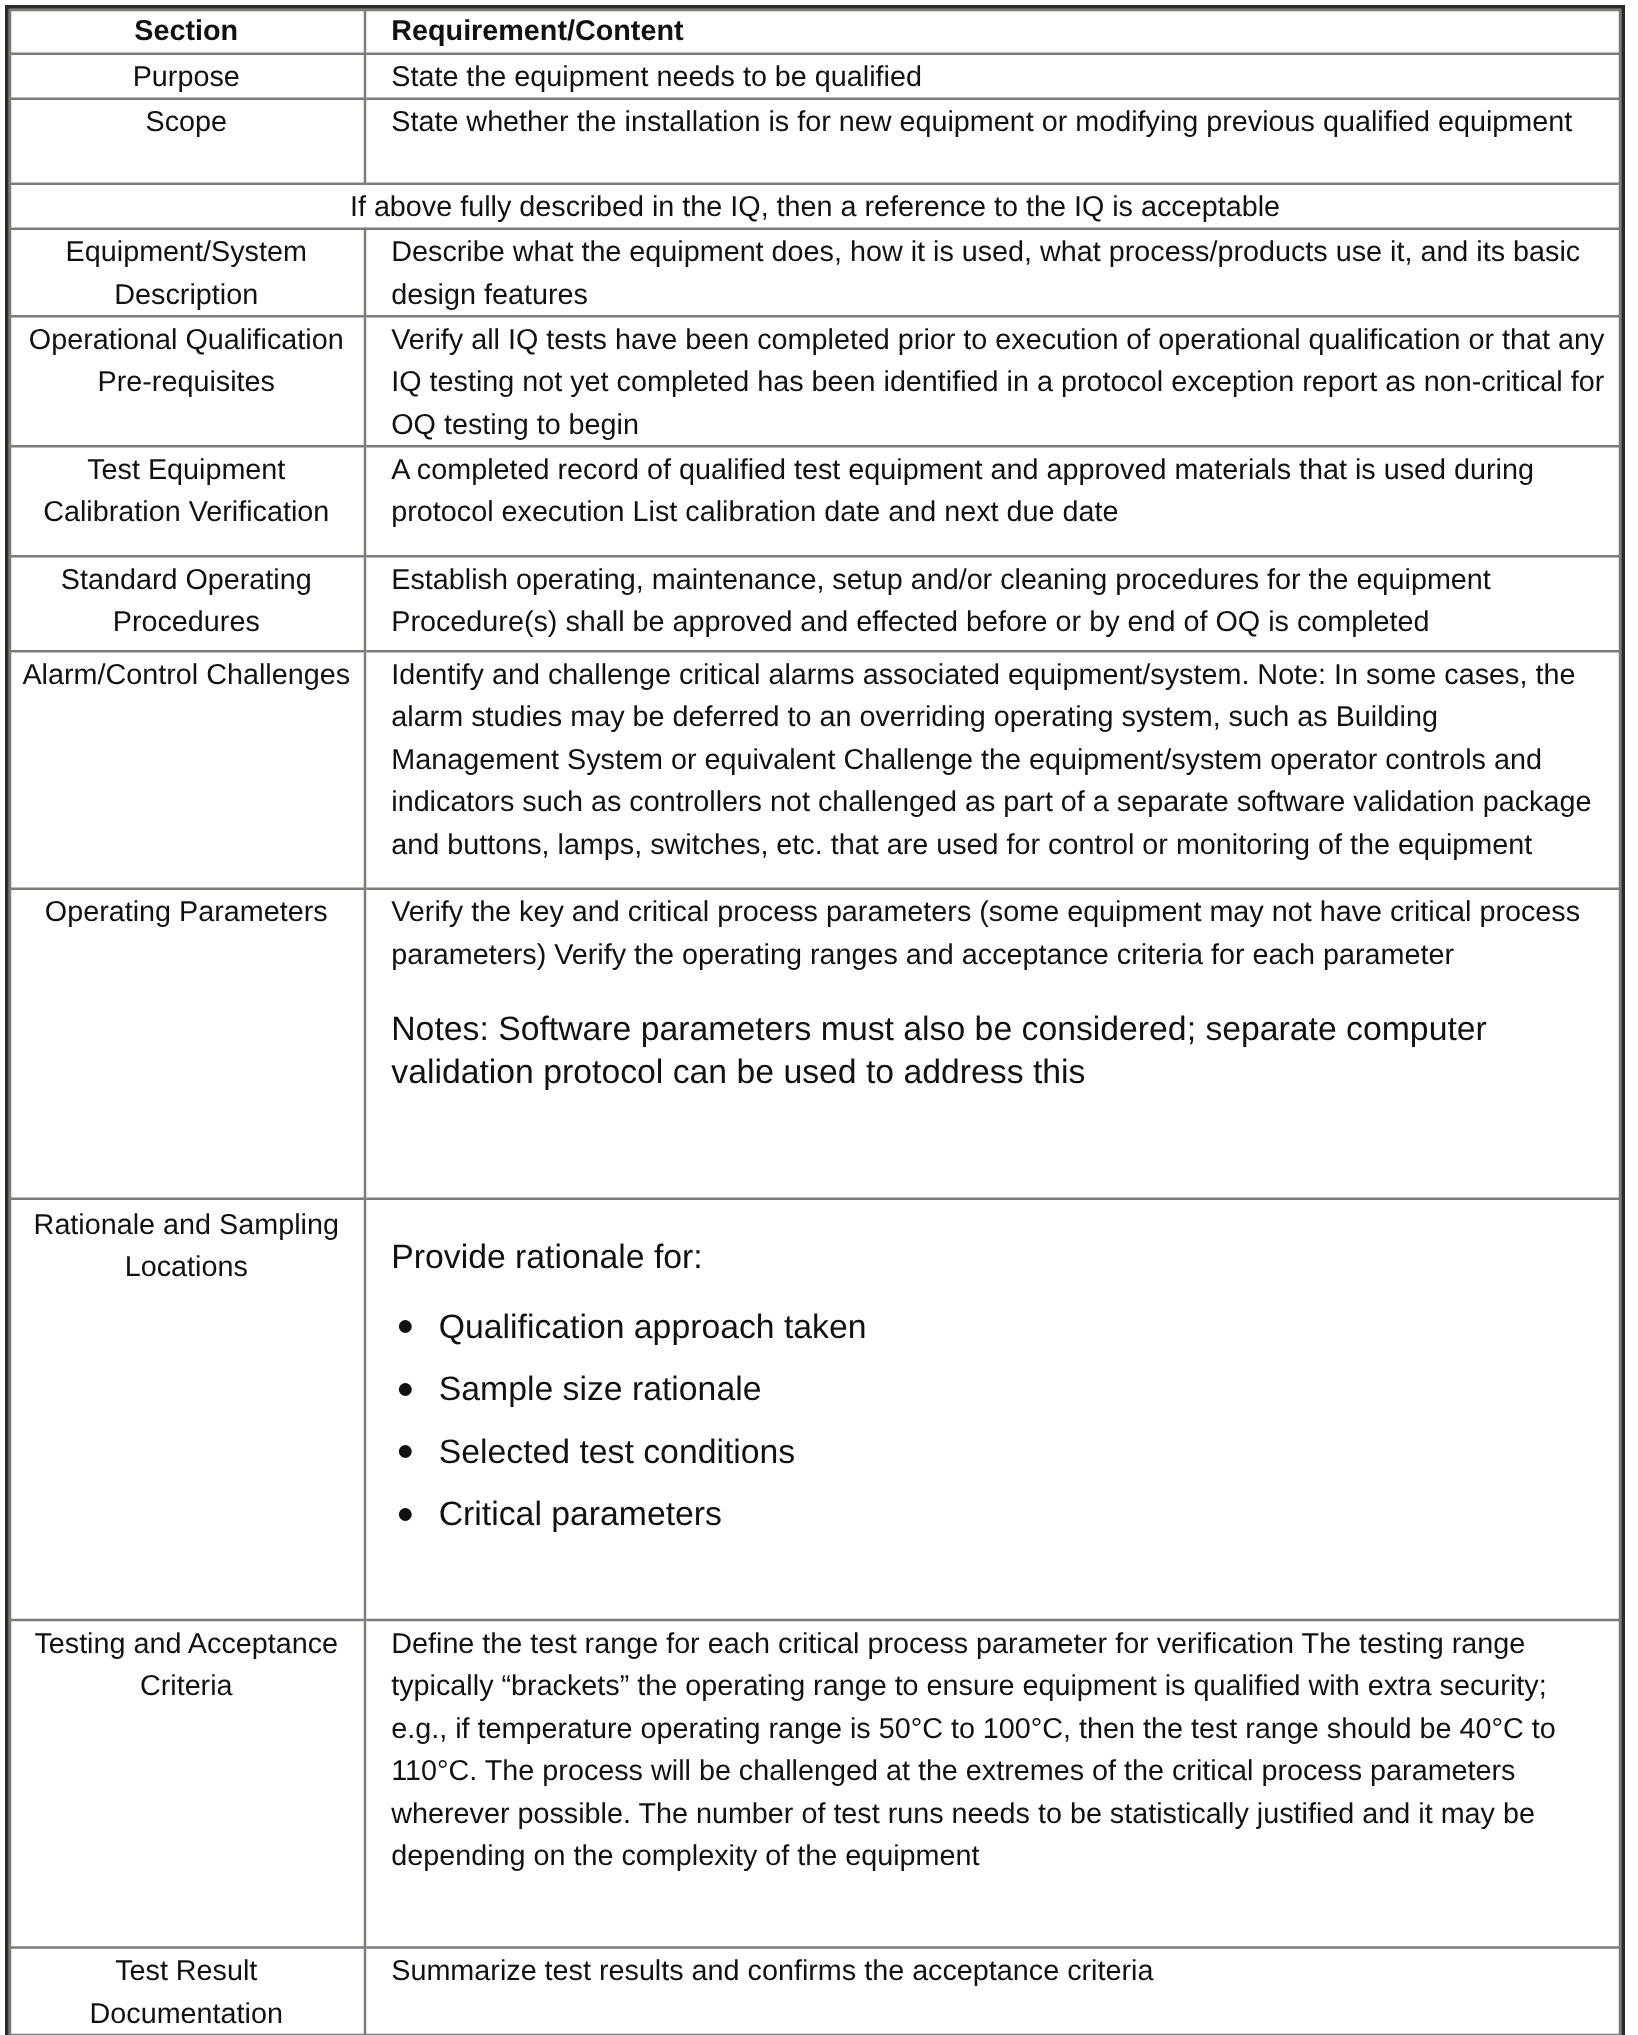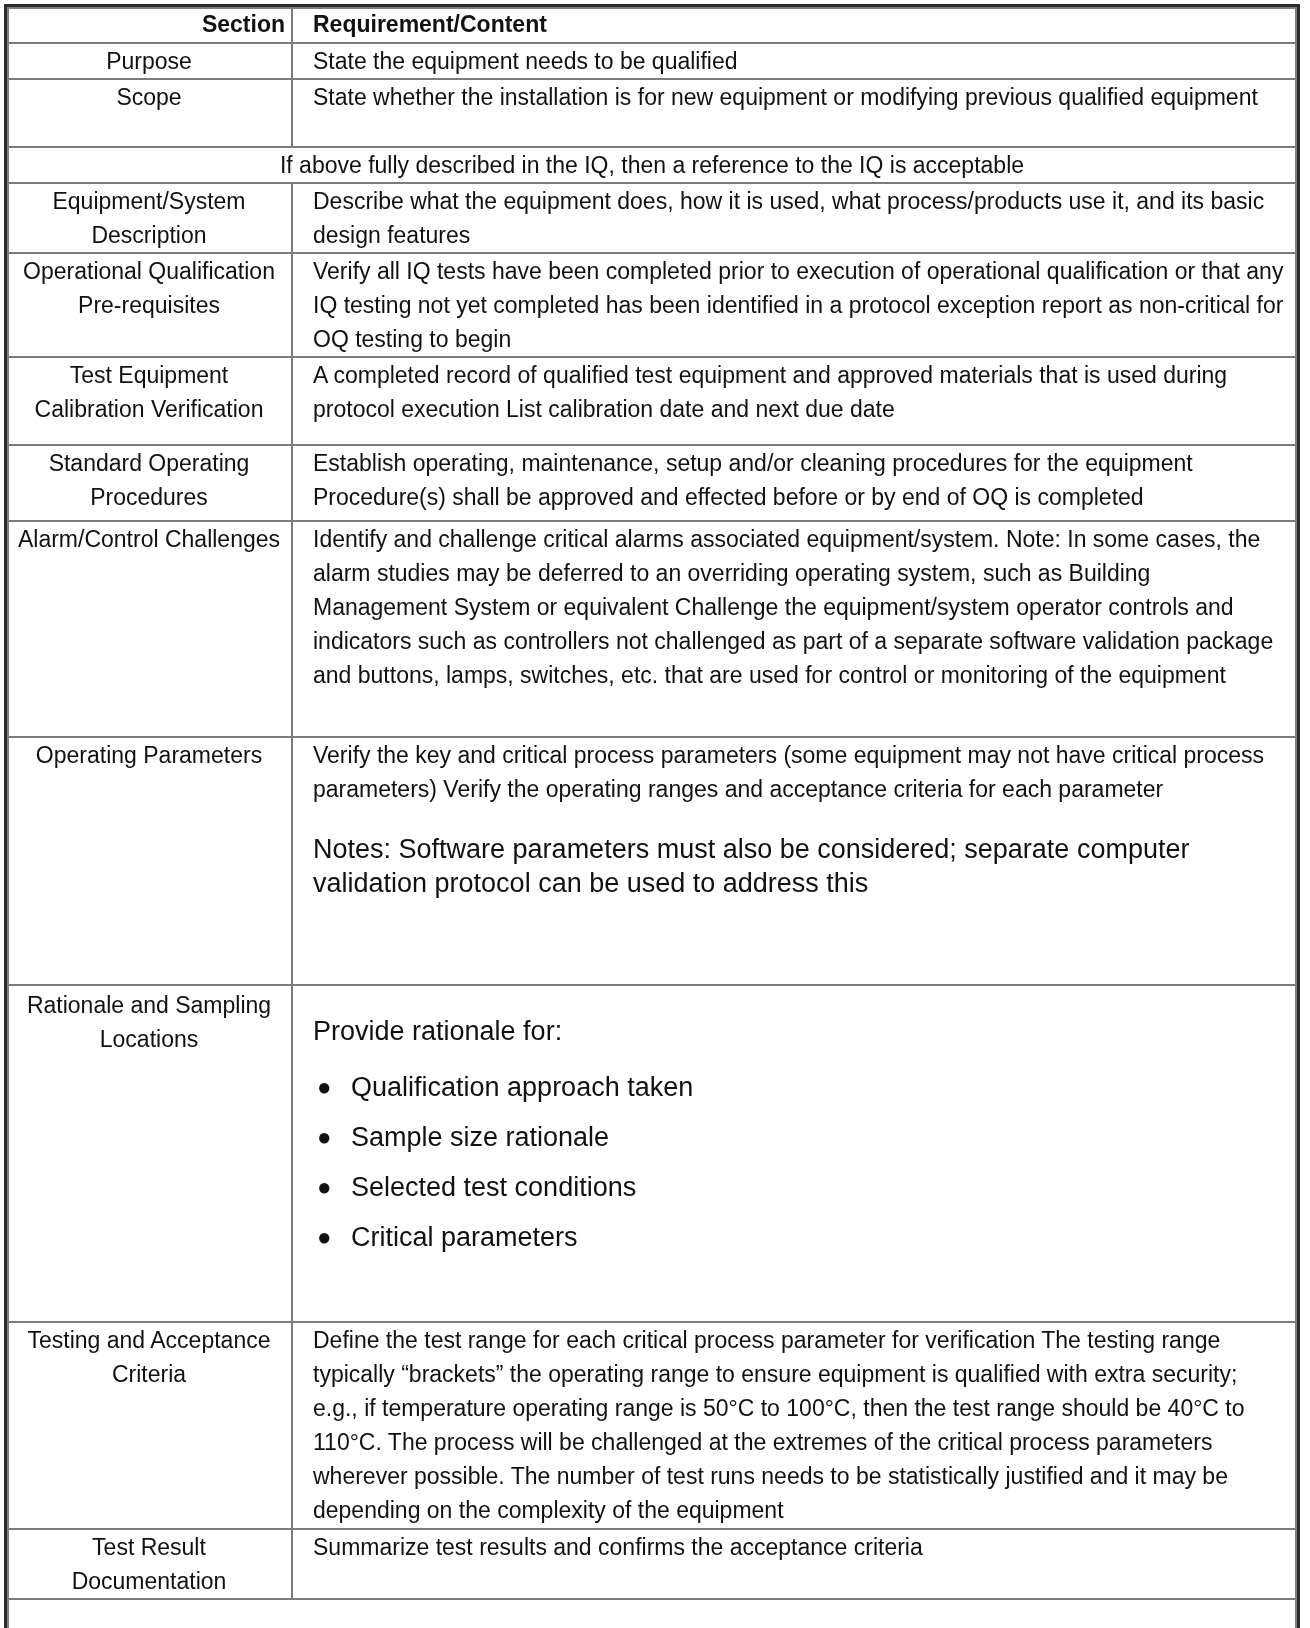--- a/index.html
+++ b/index.html
@@ -13,21 +13,21 @@
   }
   table { border-collapse: collapse; width: 100%; table-layout: fixed; }
   td, th { border: 2px solid #7d7d78; vertical-align: top; padding: 0; font-size: 23px; line-height: 34px; font-weight: normal; }
   tr:first-child th, tr:first-child td { border-top: none; }
   td:first-child, th:first-child { border-left: none; }
   td:last-child, th:last-child { border-right: none; margin-top: 34px; }
   col.c1 { width: 285px; }
   .sec { text-align: center; padding: 0 6px; }
   .req { padding: 0 10px 0 20px; }
   th { font-weight: bold; text-align: left; height: 34px; }
-  th.sec { text-align: right; }
+  th.sec { text-align: center; }
   .span-note { text-align: center; }
   .big { font-size: 27px; line-height: 34px; }
   .notes { margin-top: 26px; }
   ul.bullets { list-style: none; margin: 20px 0 0 0; padding: 0; }
   ul.bullets li { font-size: 27px; line-height: 38px; margin-bottom: 12px; position: relative; padding-left: 38px; }
   ul.bullets li .bullet-icon { position: absolute; left: 4px; top: 0; font-size: 24px; }
   .provide { margin-top: 28px; }
 </style>
 </head>
 <body>
@@ -63,21 +63,21 @@
     <td class="req">Verify all IQ tests have been completed prior to execution of operational qualification or that any IQ testing not yet completed has been identified in a protocol exception report as non-critical for OQ testing to begin</td>
   </tr>
   <tr style="height:88px">
     <td class="sec">Test Equipment Calibration Verification</td>
     <td class="req">A completed record of qualified test equipment and approved materials that is used during protocol execution  List calibration date and next due date</td>
   </tr>
   <tr style="height:76px">
     <td class="sec">Standard Operating Procedures</td>
     <td class="req">Establish operating, maintenance, setup and/or cleaning procedures for the equipment Procedure(s) shall be approved and effected before or by end of OQ is completed</td>
   </tr>
-  <tr style="height:216px">
+  <tr style="height:190px">
     <td class="sec">Alarm/Control Challenges</td>
     <td class="req">Identify and challenge critical alarms associated equipment/system.  Note: In some cases, the alarm studies may be deferred to an overriding operating system, such as Building Management System or equivalent Challenge the equipment/system operator controls and indicators such as controllers not challenged as part of a separate software validation package and buttons, lamps, switches, etc. that are used for control or monitoring of the equipment</td>
   </tr>
   <tr style="height:248px">
     <td class="sec">Operating Parameters</td>
     <td class="req">
       <div>Verify the key and critical process parameters (some equipment may not have critical process parameters) Verify the operating ranges and acceptance criteria for each parameter</div>
       <div class="big notes">Notes: Software parameters must also be considered; separate computer validation protocol can be used to address this</div>
     </td>
   </tr>
@@ -86,21 +86,21 @@
     <td class="req">
       <div class="big provide">Provide rationale for:</div>
       <ul class="bullets">
         <li><span class="bullet-icon">●</span><span>Qualification approach taken</span></li>
         <li><span class="bullet-icon">●</span><span>Sample size rationale</span></li>
         <li><span class="bullet-icon">●</span><span>Selected test conditions</span></li>
         <li><span class="bullet-icon">●</span><span>Critical parameters</span></li>
       </ul>
     </td>
   </tr>
-  <tr style="height:207px">
+  <tr style="height:262px">
     <td class="sec">Testing and Acceptance Criteria</td>
     <td class="req">Define the test range for each critical process parameter for verification The testing range typically “brackets” the operating range to ensure equipment is qualified with extra security; e.g., if temperature operating range is 50°C to 100°C, then the test range should be 40°C to 110°C. The process will be challenged at the extremes of the critical process parameters wherever possible. The number of test runs needs to be statistically justified and it may be depending on the complexity of the equipment</td>
   </tr>
   <tr style="height:69px">
     <td class="sec">Test Result Documentation</td>
     <td class="req">Summarize test results and confirms the acceptance criteria</td>
   </tr>
 
 </tbody>
     </table>

